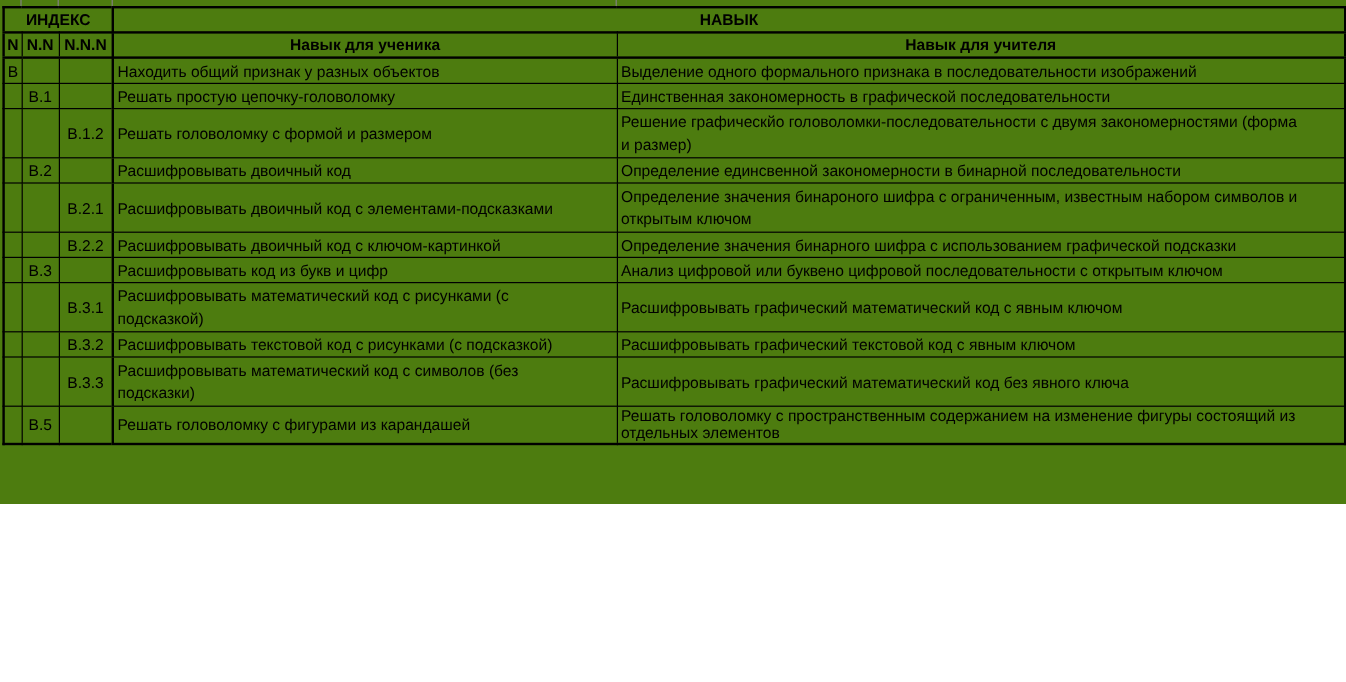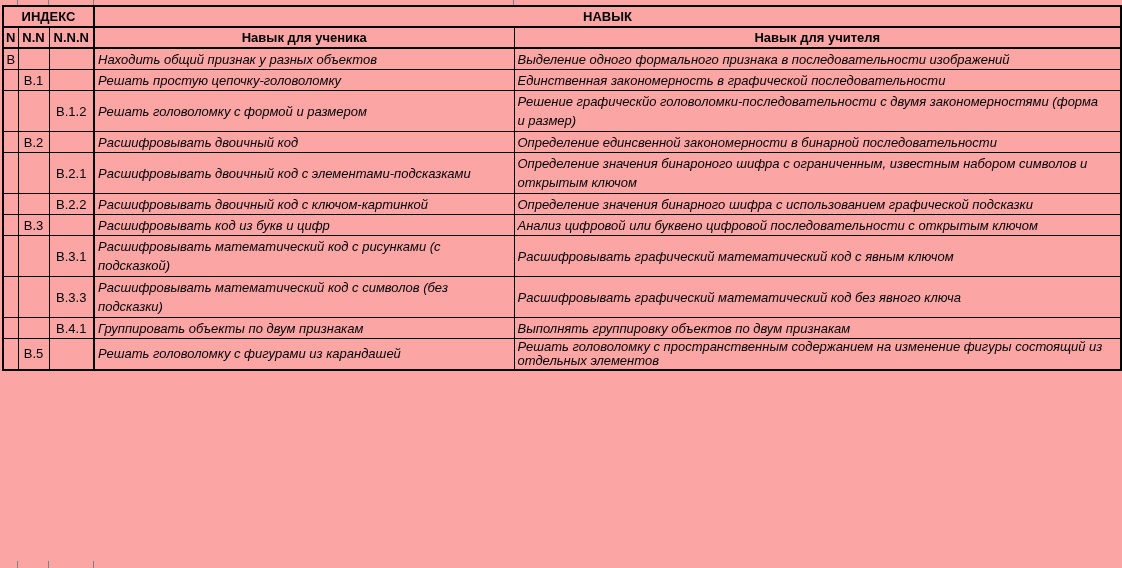--- a/index.html
+++ b/index.html
@@ -4,22 +4,22 @@
 <style>
   html, body {
     margin: 0;
     padding: 0;
     background: #ffffff;
     font-family: "Liberation Sans", sans-serif;
   }
   .stage {
     position: relative;
     width: 1122px;
-    height: 568px;
-    background: #fca5a5;
+    height: 420px;
+    background: #4d7c0f;
     overflow: hidden;
   }
   .tick {
     position: absolute;
     width: 1px;
     background: #808080;
   }
   .tick.top { top: 0; height: 5px; }
   .tick.bottom { top: 561px; height: 7px; }
 
@@ -53,21 +53,20 @@
     height: 19px;
     border-bottom: 2px solid #000;
   }
   .bR2 { border-right: 2px solid #000; }
 
   td.c1, td.c2, td.c3 { text-align: center; padding: 0 1px; }
   td.c4, td.c5 {
     text-align: left;
     padding: 0 3px;
     white-space: pre-line;
-    font-style: italic;
   }
   tr.single td { height: 20px; }
   tr.tall td   { height: 40px; }
   tbody tr:last-child td { height: 30px; line-height: 14px; }
 </style>
 </head>
 <body>
 
 <div class="stage">
 
@@ -153,34 +152,34 @@
           <td class="c5">Анализ цифровой или буквено цифровой последовательности с открытым ключом</td>
         </tr>
         <tr class="tall">
           <td class="c1"></td>
           <td class="c2"></td>
           <td class="c3 bR2">В.3.1</td>
           <td class="c4">Расшифровывать математический код с рисунками (с
 подсказкой)</td>
           <td class="c5">Расшифровывать графический математический код с явным ключом</td>
         </tr>
+        <tr class="single">
+          <td class="c1"></td>
+          <td class="c2"></td>
+          <td class="c3 bR2">В.3.2</td>
+          <td class="c4">Расшифровывать текстовой код с рисунками (с подсказкой)</td>
+          <td class="c5">Расшифровывать графический текстовой код с явным ключом</td>
+        </tr>
         <tr class="tall">
           <td class="c1"></td>
           <td class="c2"></td>
           <td class="c3 bR2">В.3.3</td>
           <td class="c4">Расшифровывать математический код с символов (без
 подсказки)</td>
           <td class="c5">Расшифровывать графический математический код без явного ключа</td>
-        </tr>
-        <tr class="single">
-          <td class="c1"></td>
-          <td class="c2"></td>
-          <td class="c3 bR2">В.4.1</td>
-          <td class="c4">Группировать объекты по двум признакам</td>
-          <td class="c5">Выполнять группировку объектов по двум признакам</td>
         </tr>
         <tr class="tall">
           <td class="c1"></td>
           <td class="c2">В.5</td>
           <td class="c3 bR2"></td>
           <td class="c4">Решать головоломку с фигурами из карандашей</td>
           <td class="c5">Решать головоломку с пространственным содержанием на изменение фигуры состоящий из
 отдельных элементов</td>
         </tr>
       </tbody>

